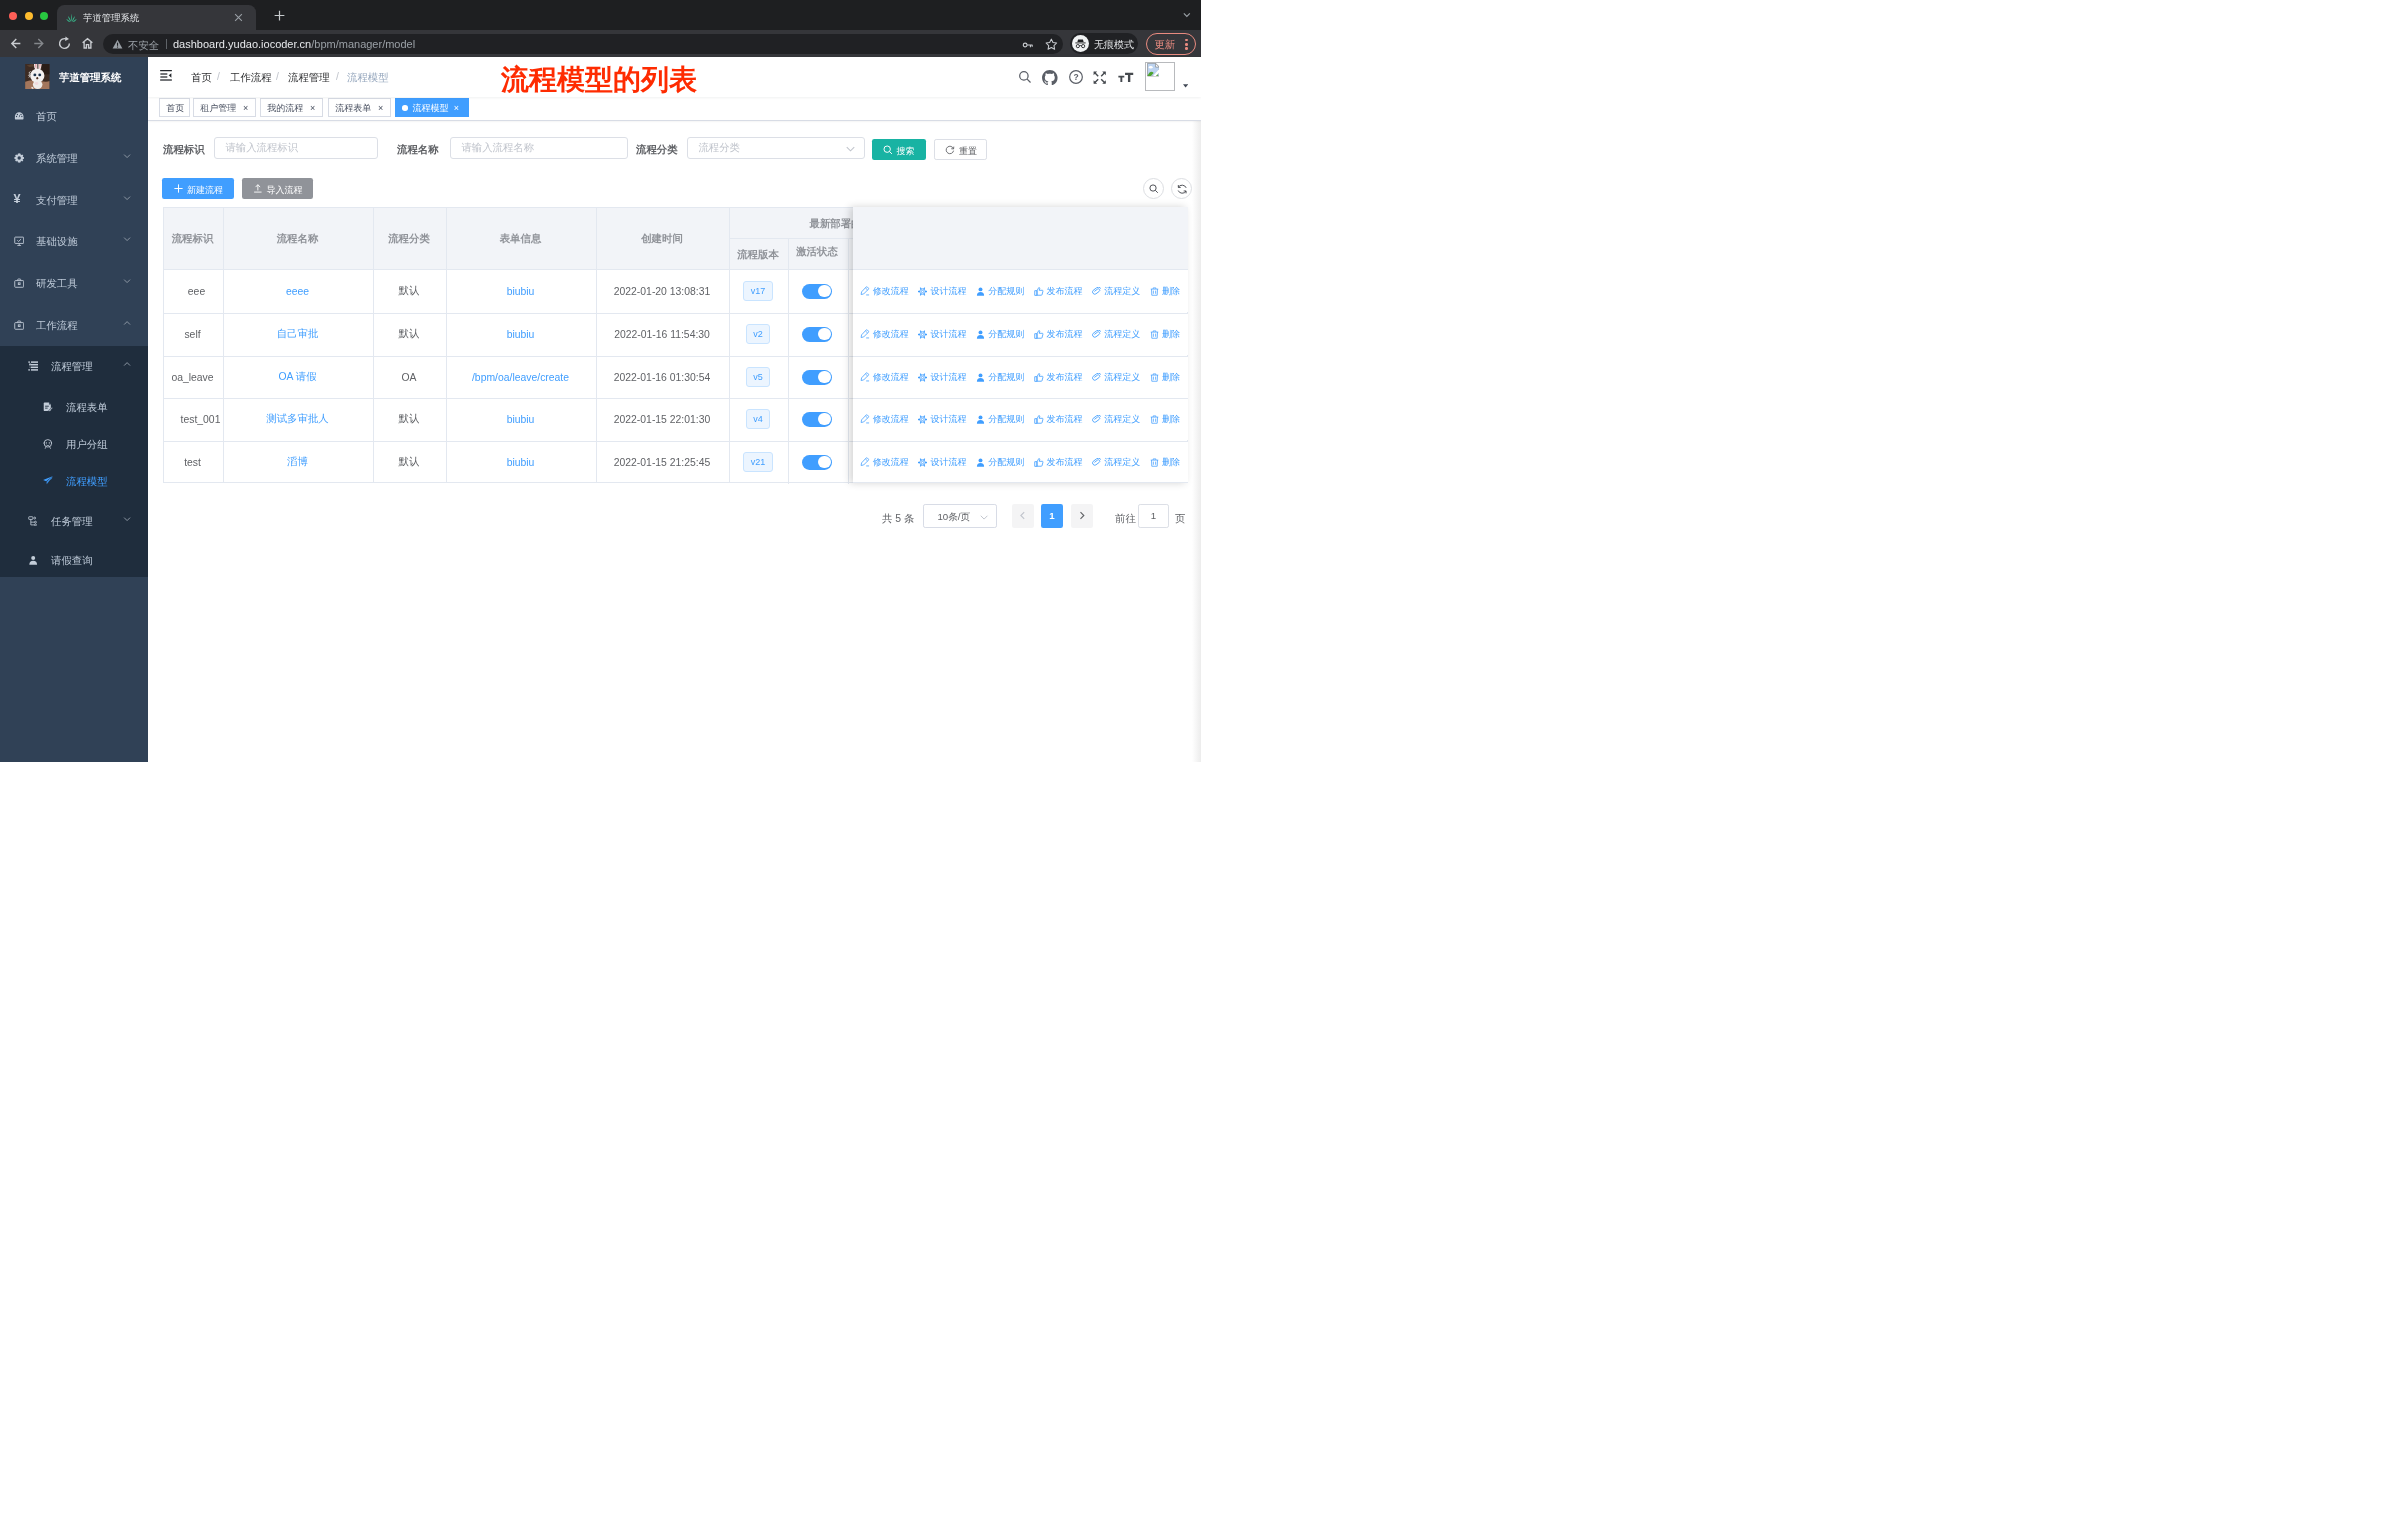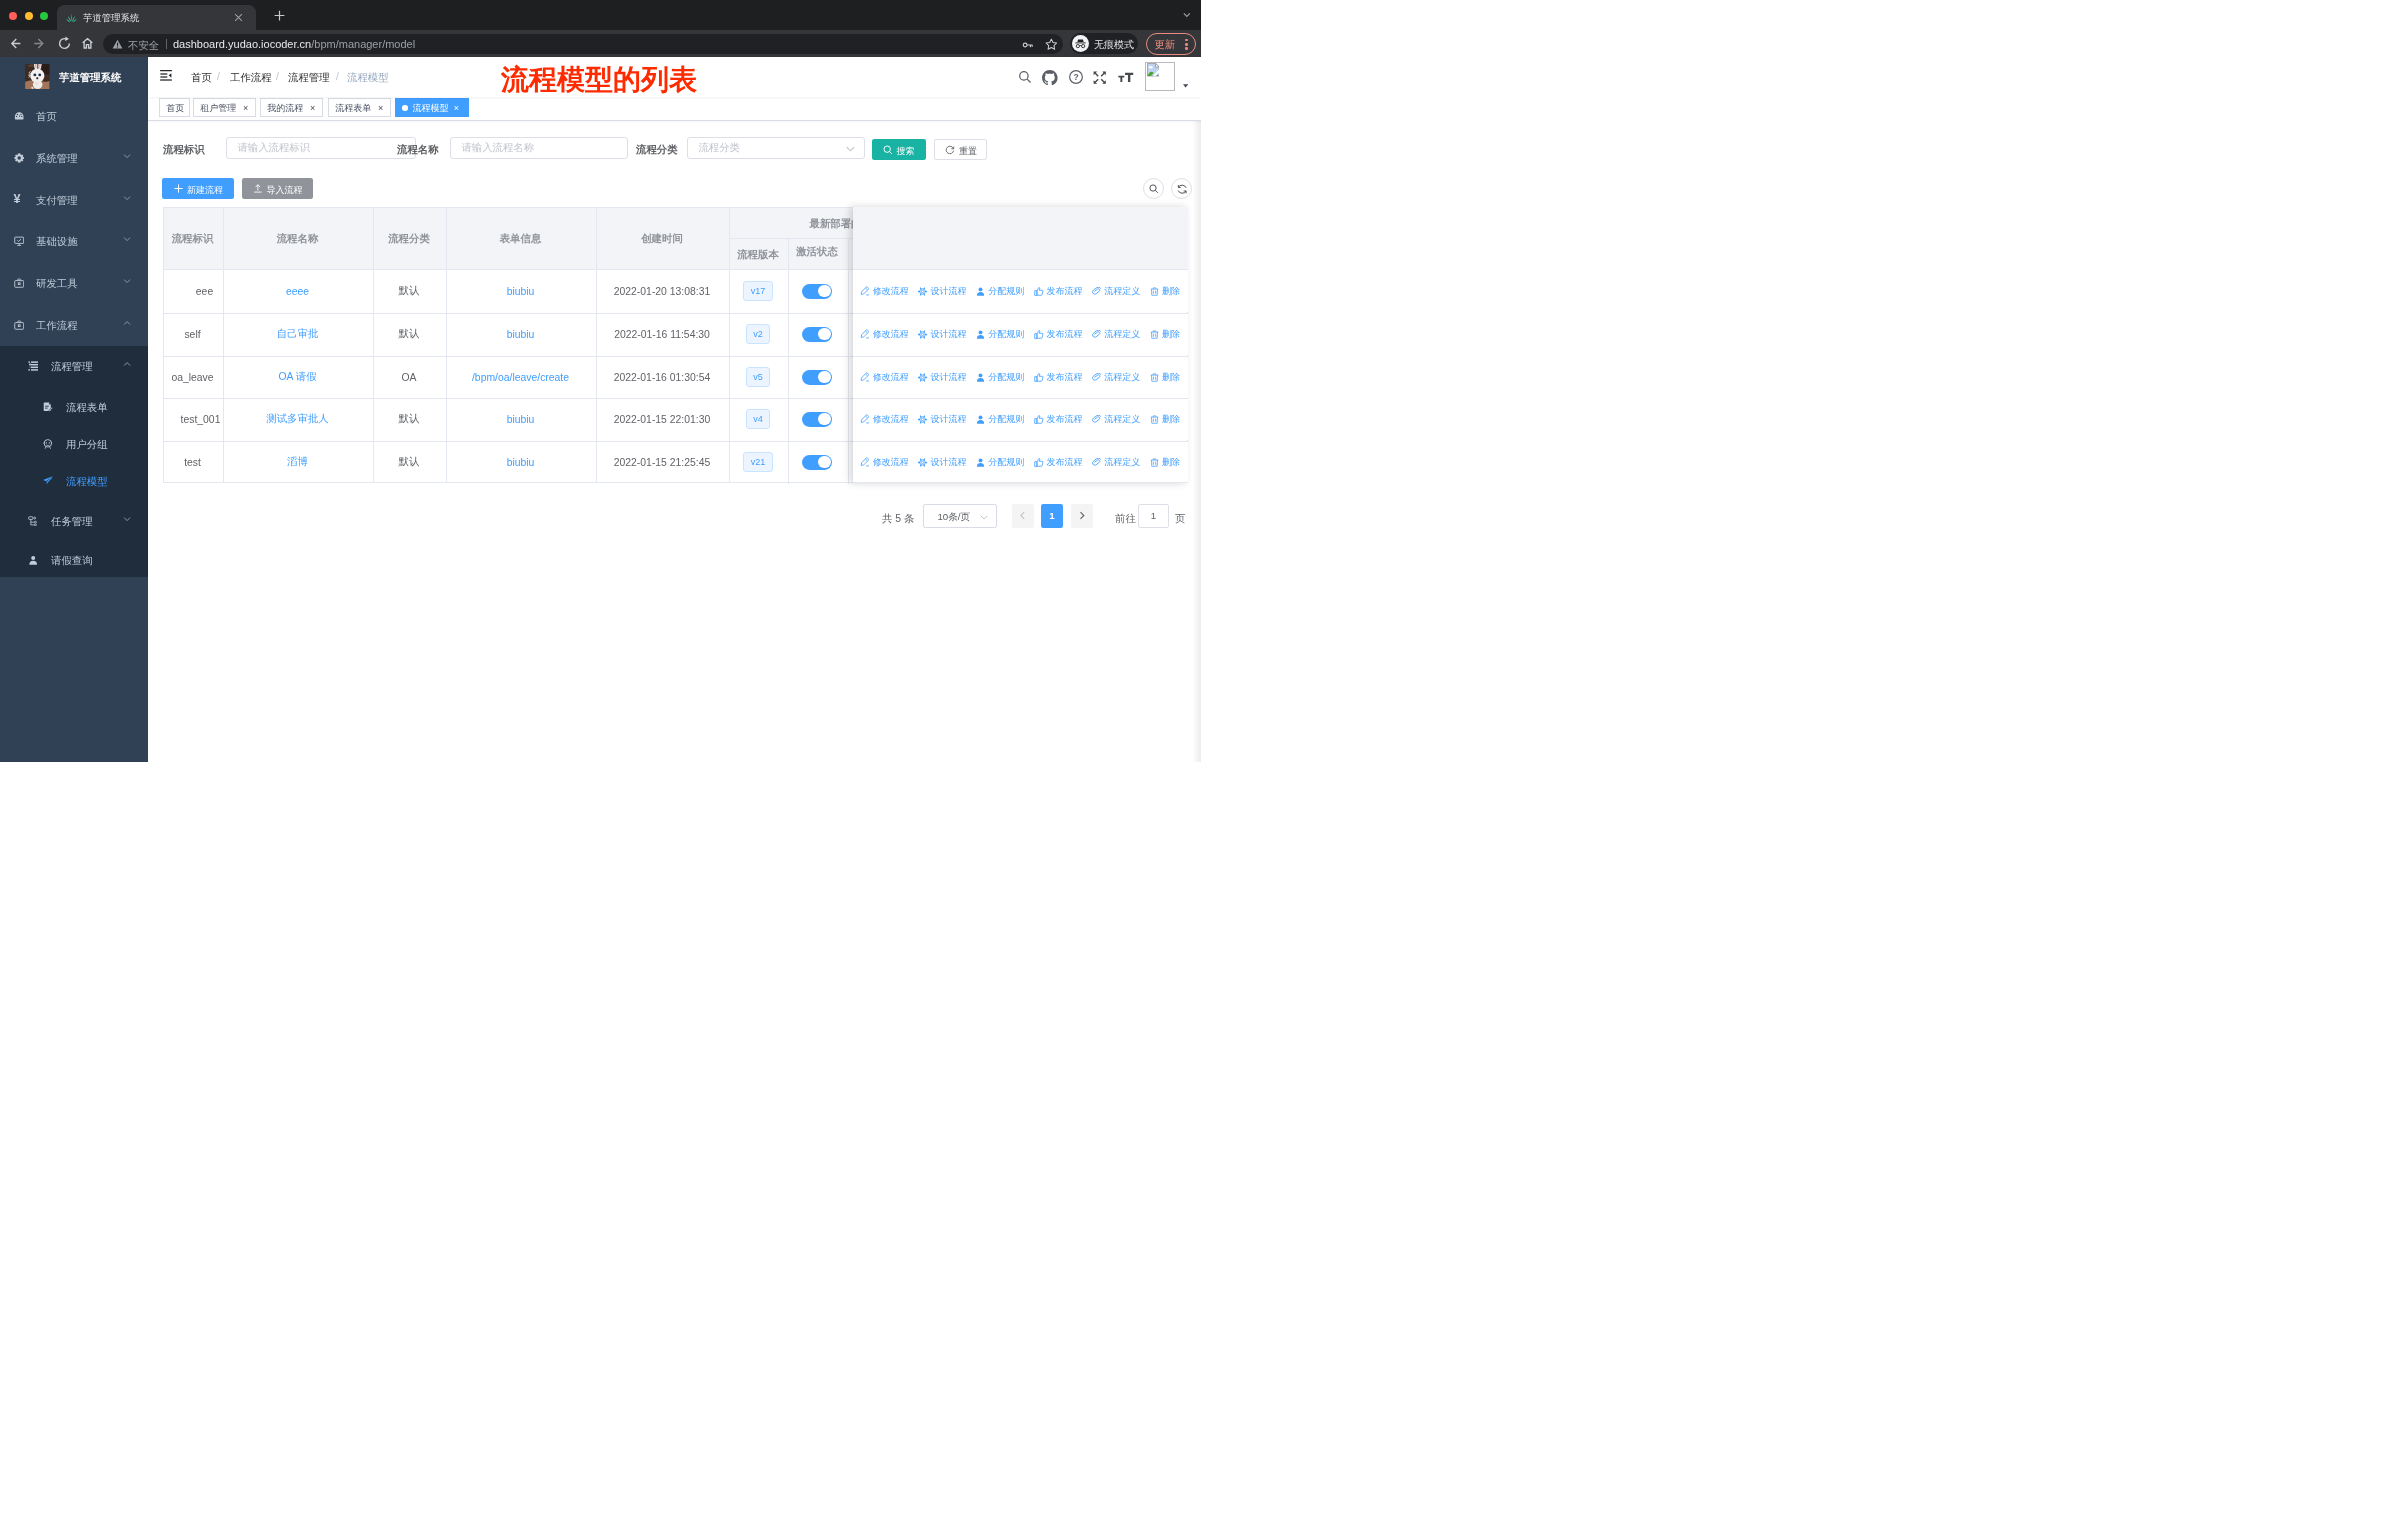--- a/index.html
+++ b/index.html
@@ -394,21 +394,21 @@
 </div>
 <div id="tagsbar">
   <div class="tag" style="left:11px;width:31px">首页</div>
   <div class="tag" style="left:45px;width:63px">租户管理<span class="x">×</span></div>
   <div class="tag" style="left:112px;width:63px">我的流程<span class="x">×</span></div>
   <div class="tag" style="left:180px;width:63px">流程表单<span class="x">×</span></div>
   <div class="tag active" style="left:247px;width:74px"><span class="dot"></span>流程模型<span class="x">×</span></div>
 </div>
 <div id="main">
   <span class="flabel" style="left:15px">流程标识</span>
-  <div class="finput" style="left:78px;width:190px">请输入流程标识</div>
+  <div class="finput" style="left:66px;width:164px">请输入流程标识</div>
   <span class="flabel" style="left:249px">流程名称</span>
   <div class="finput" style="left:302px;width:178px">请输入流程名称</div>
   <span class="flabel" style="left:488px">流程分类</span>
   <div class="finput" style="left:539px;width:178px">流程分类
     <svg class="abs" style="right:9px;top:7.4px" width="9" height="6" viewBox="0 0 12 8">
         <path d="M1 1.5 L6 6.5 L11 1.5" stroke="#c0c4cc" stroke-width="1.4" fill="none"></path>
       </svg>
   </div>
   <div class="btn" style="left:724px;width:54px;background:#18b3a3">
     <svg class="abs" style="left:11px;top:5.6px" width="9.7" height="9.7" viewBox="0 0 13 13">
@@ -484,21 +484,21 @@
     <div class="abs" style="left:566px;top:0;width:124px;height:30.5px;overflow:hidden">
         <span style="position:absolute;left:81px;top:9.7px;color:#909399;font-weight:bold;font-size:10.4px;white-space:nowrap">最新部署的流程定义</span>
       </div>
     <div class="hcell" style="left:566px;top:33px;width:59px;height:30.5px">流程版本</div>
     <div class="hcell" style="left:625px;top:33px;width:59px;height:23px">激活状态</div>
     <div class="hline" style="left:0;top:106px;width:1025px"></div>
     <div class="hline" style="left:0;top:149px;width:1025px"></div>
     <div class="hline" style="left:0;top:191px;width:1025px"></div>
     <div class="hline" style="left:0;top:234px;width:1025px"></div>
     <div class="hline" style="left:0;top:275px;width:1025px"></div>
-    <div class="bcell" style="left:12px;top:63px;width:60px;height:42px">eee</div>
+    <div class="bcell" style="left:4px;top:63px;width:60px;height:42px">eee</div>
     <div class="bcell link" style="left:60px;top:63px;width:150px;height:42px">eeee</div>
     <div class="bcell" style="left:210px;top:63px;width:73px;height:42px">默认</div>
     <div class="bcell link" style="left:283px;top:63px;width:150px;height:42px">biubiu</div>
     <div class="bcell" style="left:433px;top:63px;width:133px;height:42px">2022-01-20 13:08:31</div>
     <div class="bcell" style="left:566px;top:63px;width:59px;height:42px">
         <span class="vtag">v17</span>
       </div>
     <div class="bcell" style="left:625px;top:63px;width:59px;height:42px">
         <span class="switch"></span>
       </div>

